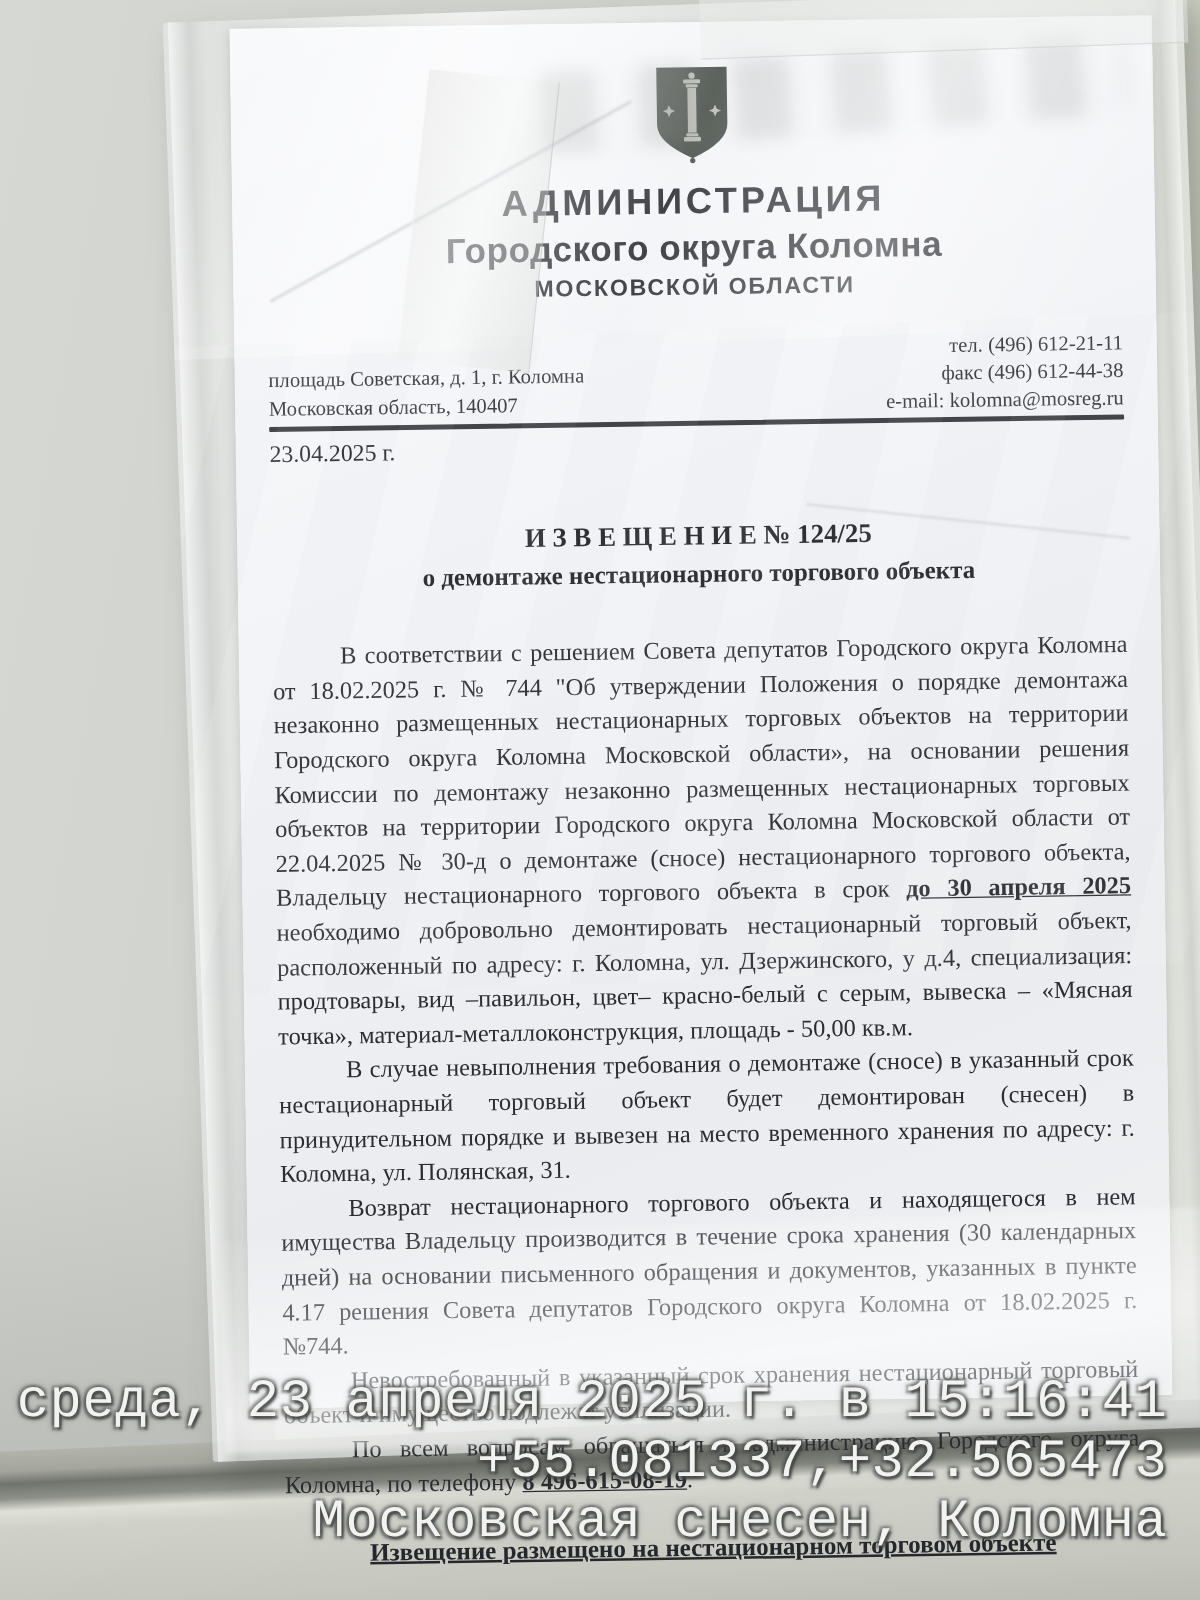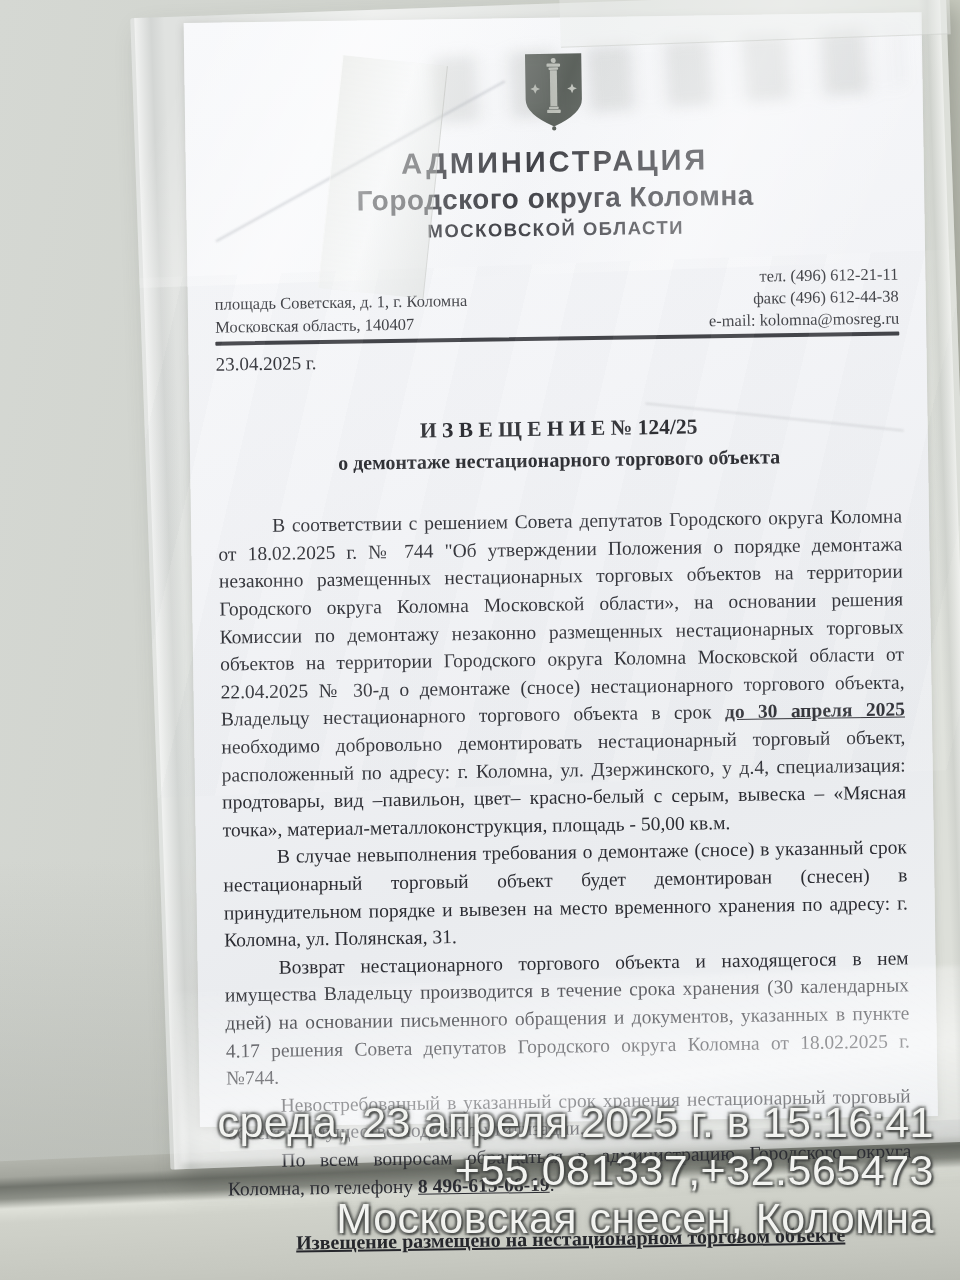--- a/index.html
+++ b/index.html
@@ -72,21 +72,21 @@
         filter:blur(7px);border-radius:8px;}
   
   .tape{position:absolute;z-index:6;}
   .tape-left{left:330px;top:60px;width:104px;height:234px;transform:rotate(6deg);
         background:linear-gradient(100deg,rgba(228,230,226,0.5),rgba(246,248,244,0.22) 50%,rgba(214,217,212,0.4));
         border-left:1px solid rgba(255,255,255,0.55);border-right:1px solid rgba(160,163,158,0.3);}
   .tape-top{left:560px;top:-8px;width:390px;height:48px;transform:rotate(-2deg);
         background:rgba(236,238,234,0.45);border-bottom:1px solid rgba(190,193,188,0.4);}
   
   .overlay{position:absolute;right:26px;top:1098px;z-index:8;text-align:right;
-        font-family:Liberation Sans, sans-serif;font-size:43px;line-height:48px;
+        font-family:Liberation Mono, monospace;font-size:43px;line-height:48px;
         color:#f2f3f0;letter-spacing:0.5px;white-space:nowrap;
         text-shadow:2px 2px 2px rgba(68,70,68,0.9),-2px -2px 2px rgba(68,70,68,0.45),
                     2px -2px 2px rgba(68,70,68,0.45),-2px 2px 2px rgba(68,70,68,0.55),
                     0 0 7px rgba(68,70,68,0.4);}
 </style>
 </head>
 <body>
 
 <div class="photo">
   <div class="wall"></div>

